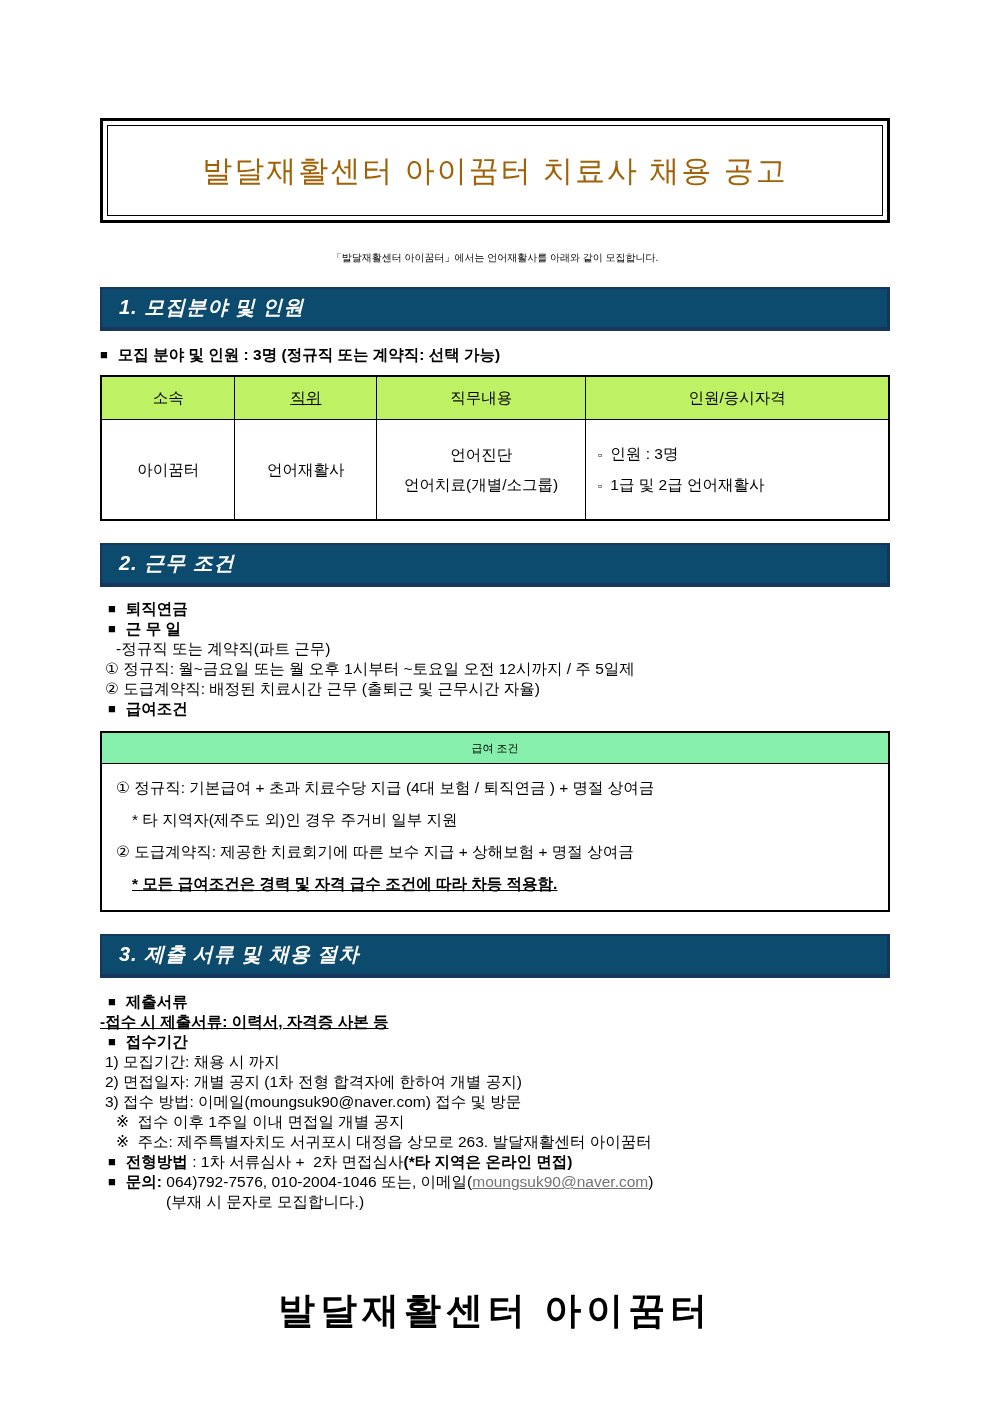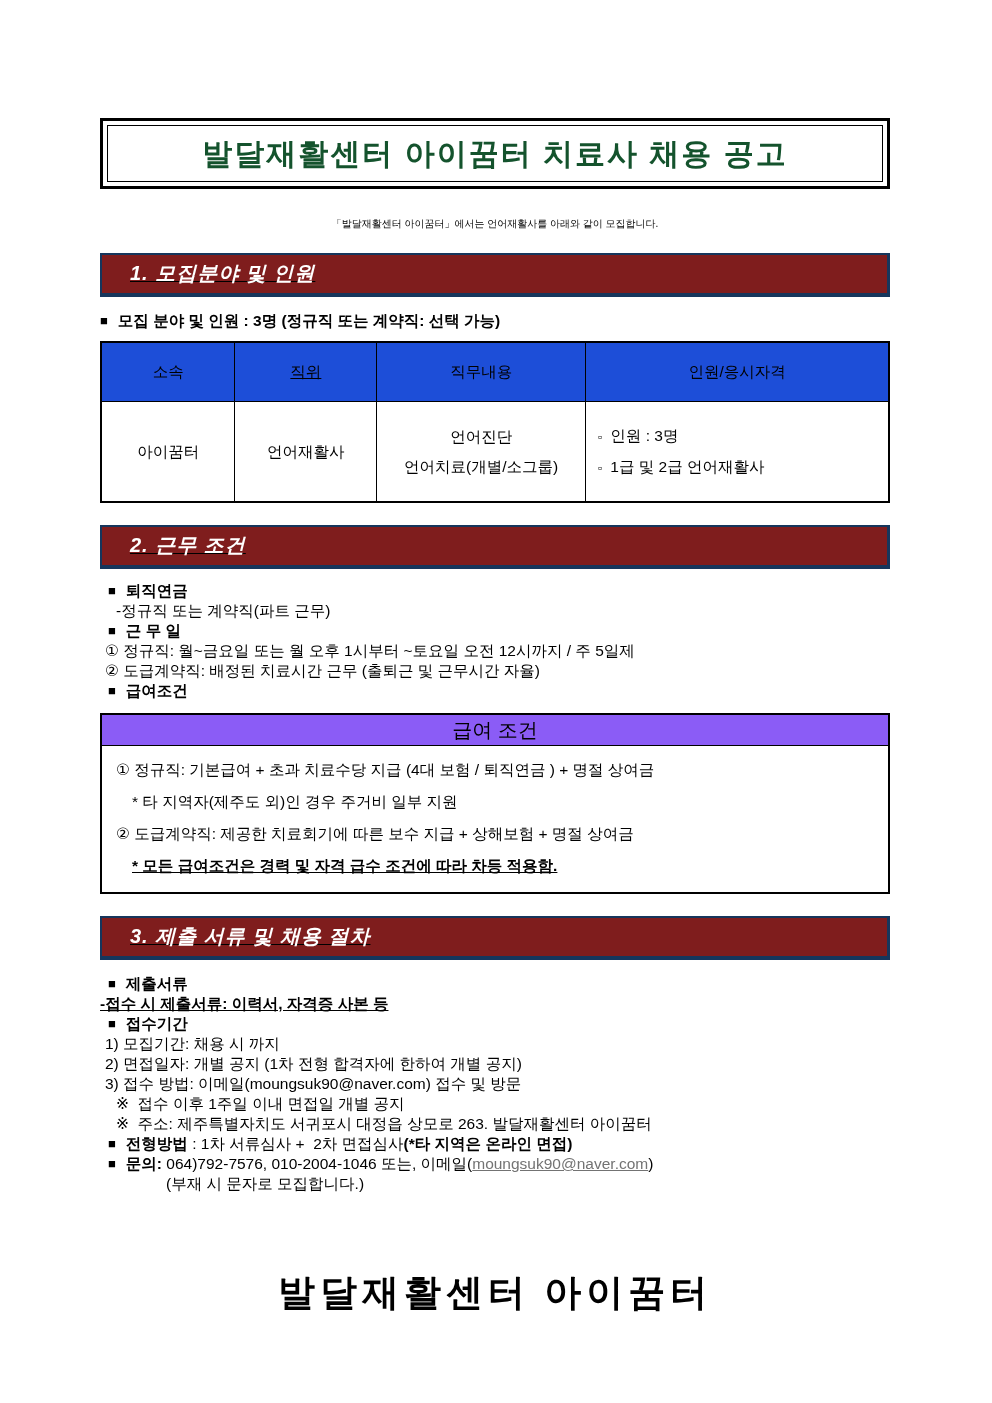--- a/index.html
+++ b/index.html
@@ -7,35 +7,34 @@
     width:992px;height:1403px;position:relative;
     font-family:"Liberation Sans","DejaVu Sans",sans-serif;
     color:#000;
   }
   .page{padding:118px 102px 0 100px;}
 
   
   .title-box{border:3px solid #000;padding:4px;}
   .title-inner{border:1px solid #000;padding:8px 4px;text-align:center;}
   .doc-title{
-    margin:0;font-size:30px;font-weight:bold;color:#14532d;
+    margin:17px;font-size:30px;font-weight:normal;color:#a16207;
     letter-spacing:2px;line-height:1.3;
   }
 
   
   .intro{margin:28px 0 0 0;text-align:center;font-size:10px;line-height:1.4;}
 
   
   .section-bar{
     margin-top:22px;
-    background:#7f1d1d;
+    background:#0c4a6e;
     border:2px solid #16365C;
     border-bottom-width:4px;border-right-width:3px;
-    padding:5px 12px 6px 28px;
-    text-decoration:underline;
+    padding:5px 12px 6px 17px;
   }
   .section-bar span{
     color:#fff;font-size:20px;font-weight:bold;font-style:italic;
     letter-spacing:1px;
   }
 
   
   .line{margin:0;font-size:15.5px;line-height:20px;white-space:pre-wrap;}
   .bold{font-weight:bold;}
   .u{text-decoration:underline;}
@@ -45,32 +44,32 @@
   .ind2{padding-left:5px;}
   .ind3{padding-left:16px;}
   .ind4{padding-left:66px;}
   .bullet{display:inline-block;margin-right:10px;font-size:13px;vertical-align:1px;}
 
   
   table{border-collapse:collapse;width:100%;}
   .recruit-table{margin-top:10px;border:2px solid #000;}
   .recruit-table th,.recruit-table td{border:1px solid #000;font-weight:normal;}
   .recruit-table th{
-    background:#1d4ed8;font-size:15.5px;height:26px;padding:16px 4px;text-align:center;
+    background:#bef264;font-size:15.5px;height:26px;padding:8px 4px;text-align:center;
   }
   .recruit-table td{font-size:15.5px;text-align:center;height:95px;padding:2px 6px;line-height:30px;}
   .recruit-table td.left{text-align:left;padding-left:12px;}
   .col1{width:17%;} .col2{width:18%;text-decoration:underline;} .col3{width:26.5%;} .col4{width:38.5%;}
   .subsq{display:inline-block;margin-right:8px;font-size:12px;}
 
   
   .salary-table{margin-top:12px;border:2px solid #000;}
   .salary-table th{
-    background:#8b5cf6;border:1px solid #000;font-weight:normal;
-    font-size:20px;height:28px;padding:1px 4px;text-align:center;
+    background:#86efac;border:1px solid #000;font-weight:normal;
+    font-size:11px;height:28px;padding:1px 4px;text-align:center;
   }
   .salary-table td{border:1px solid #000;padding:8px 10px 10px 14px;}
   .salary-table .line{line-height:32px;}
 
   
   .footer{
     margin-top:74px;text-align:center;
     font-family:"Liberation Serif","DejaVu Serif",serif;
     font-size:37px;font-weight:bold;letter-spacing:5px;
   }
@@ -118,22 +117,22 @@
         </td>
       </tr>
     </tbody>
   </table>
 
   <div class="section-bar">
     <span>2. 근무 조건</span>
   </div>
 
   <p class="line bold mt12 ind1"><span class="bullet">■</span><span>퇴직연금</span></p>
+  <p class="line bold ind1"><span class="bullet">■</span><span>근 무 일</span></p>
   <p class="line ind3">-정규직 또는 계약직(파트 근무)</p>
-  <p class="line bold ind1"><span class="bullet">■</span><span>근 무 일</span></p>
   <p class="line ind2">① 정규직: 월~금요일 또는 월 오후 1시부터 ~토요일 오전 12시까지 / 주 5일제</p>
   <p class="line ind2">② 도급계약직: 배정된 치료시간 근무 (출퇴근 및 근무시간 자율)</p>
   <p class="line bold ind1"><span class="bullet">■</span><span>급여조건</span></p>
 
   <table class="salary-table">
     <thead>
       <tr>
         <th>급여 조건</th>
       </tr>
     </thead>

